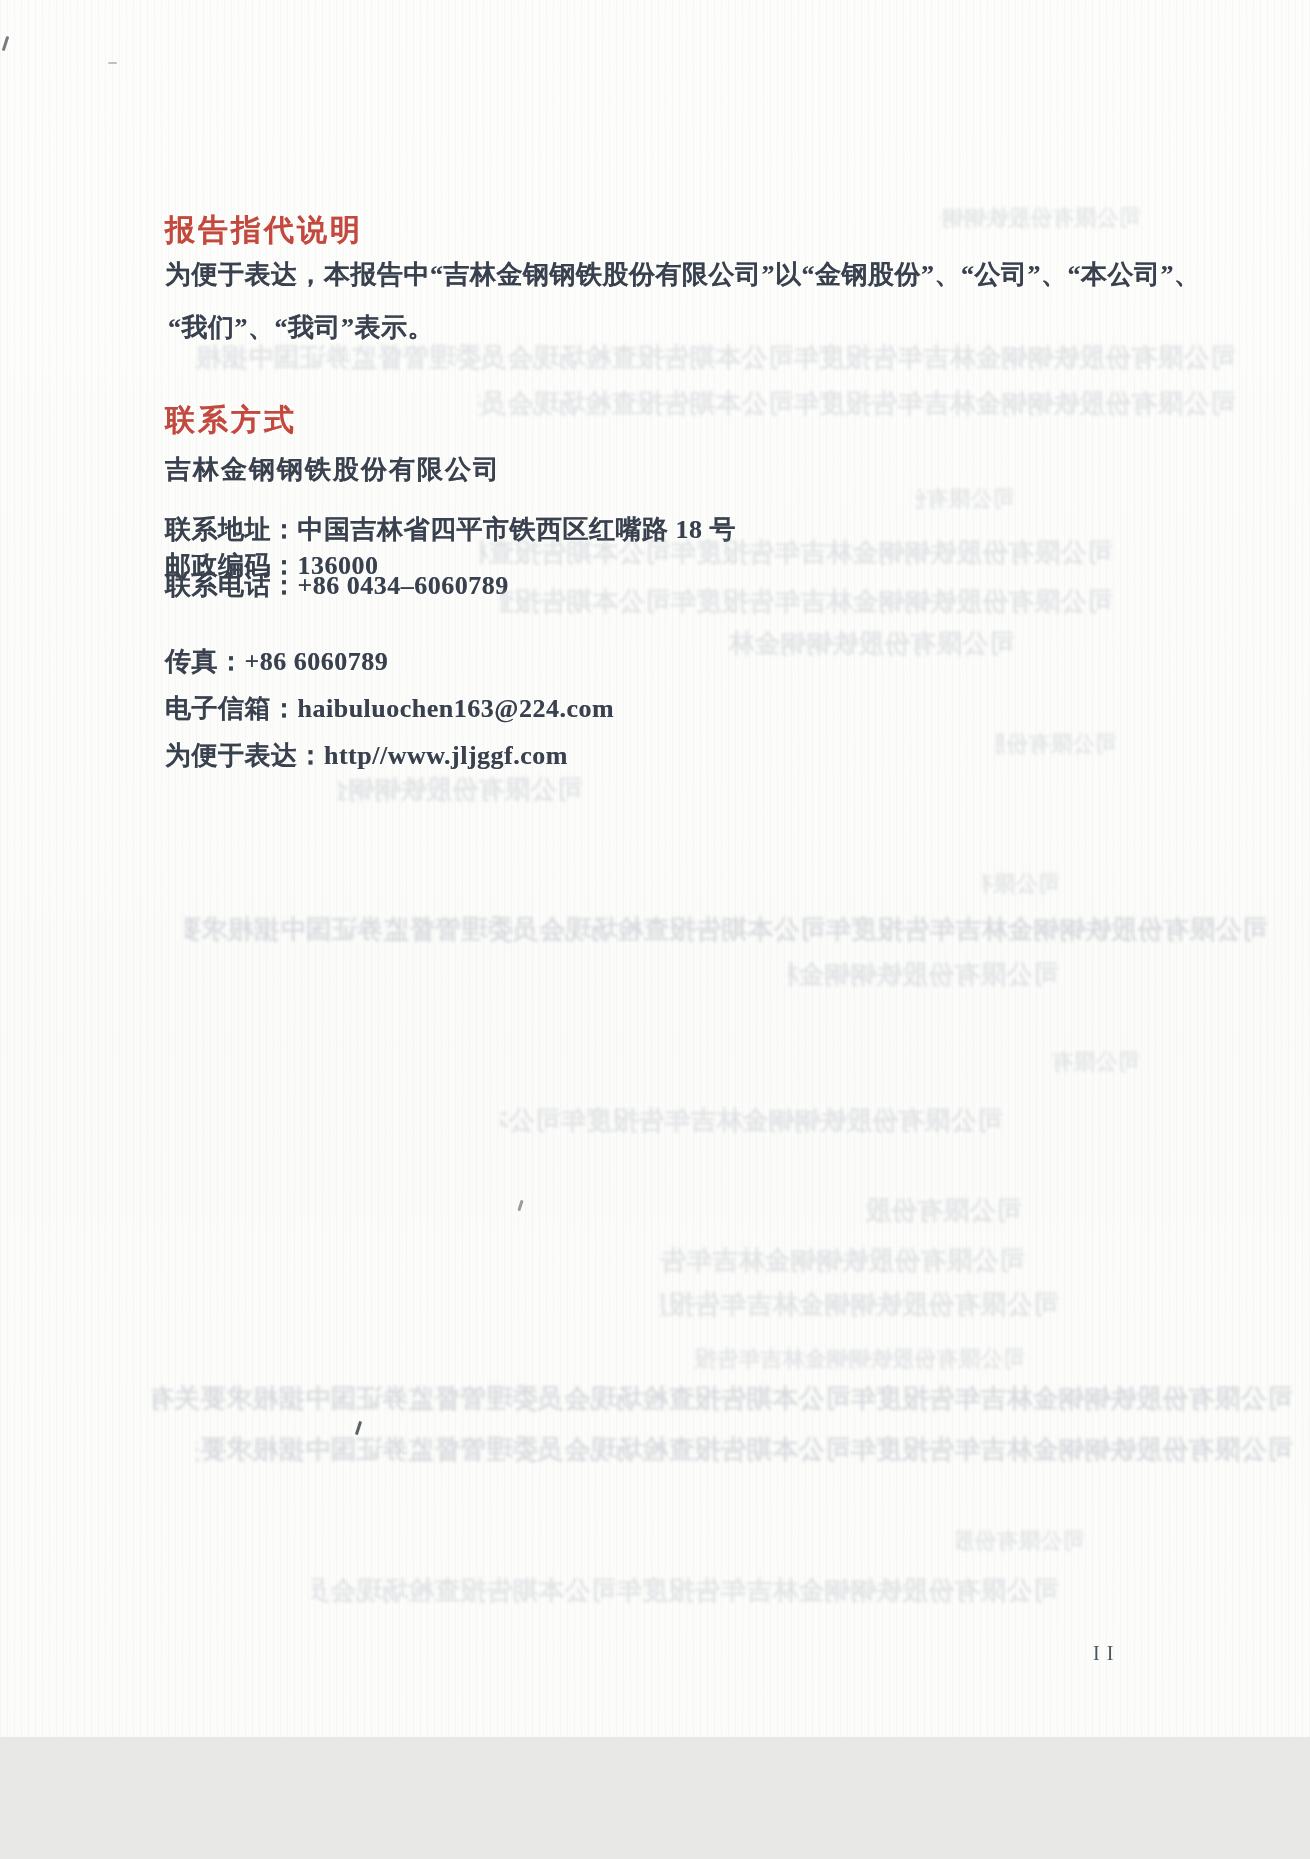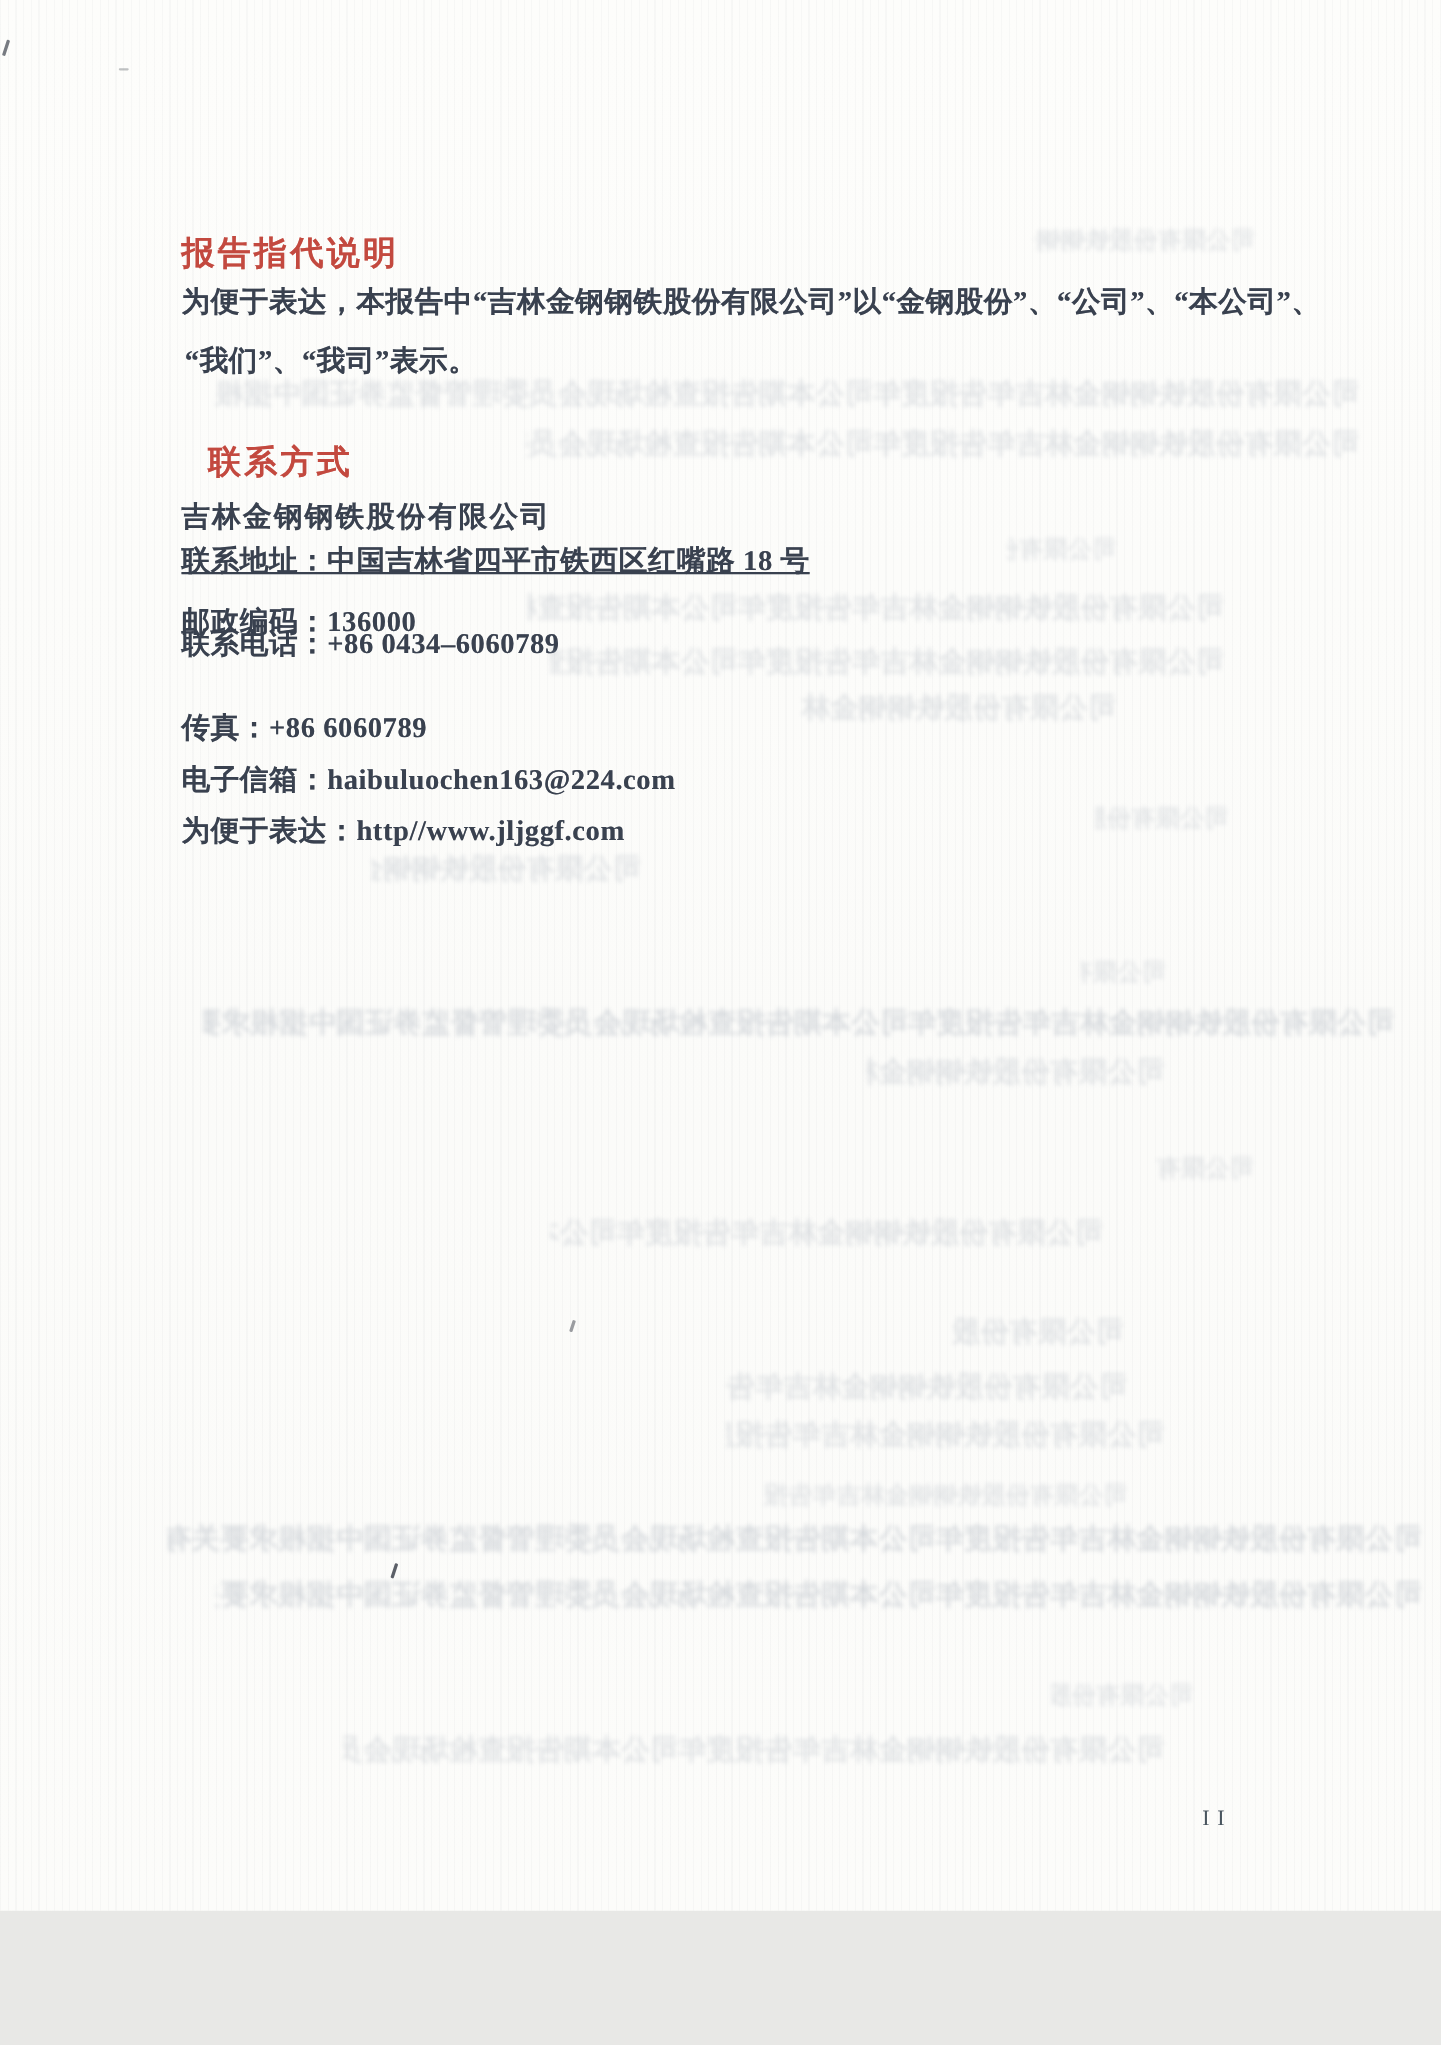--- a/index.html
+++ b/index.html
@@ -65,25 +65,25 @@
 <body>
 
 <div class="page">
 
   <div class="heading" style="left:165px; top:210px;">报告指代说明</div>
 
   <div class="bodyline ink" style="left:165px; top:257px;">为便于表达，本报告中“吉林金钢钢铁股份有限公司”以“金钢股份”、“公司”、“本公司”、</div>
 
   <div class="bodyline ink" style="left:168px; top:310px;">“我们”、“我司”表示。</div>
 
-  <div class="heading" style="left:165px; top:400px;margin-left:24px;">联系方式</div>
+  <div class="heading" style="left:165px; top:400px;">联系方式</div>
 
   <div class="bodyline ink" style="left:165px; top:452px; letter-spacing:2px;">吉林金钢钢铁股份有限公司</div>
 
-  <div class="bodyline ink" style="left:165px; top:492px;text-decoration:underline;">联系地址：中国吉林省四平市铁西区红嘴路 18 号</div>
+  <div class="bodyline ink" style="left:165px; top:512px;">联系地址：中国吉林省四平市铁西区红嘴路 18 号</div>
 
   <div class="bodyline ink" style="left:165px; top:548px;">邮政编码：136000</div>
 
   <div class="bodyline ink" style="left:165px; top:568px;">联系电话：+86 0434–6060789</div>
 
   <div class="bodyline ink" style="left:165px; top:644px;">传真：+86 6060789</div>
 
   <div class="bodyline ink" style="left:165px; top:691px;">电子信箱：haibuluochen163@224.com</div>
 
   <div class="bodyline ink" style="left:165px; top:738px;">为便于表达：http//www.jljggf.com</div>

